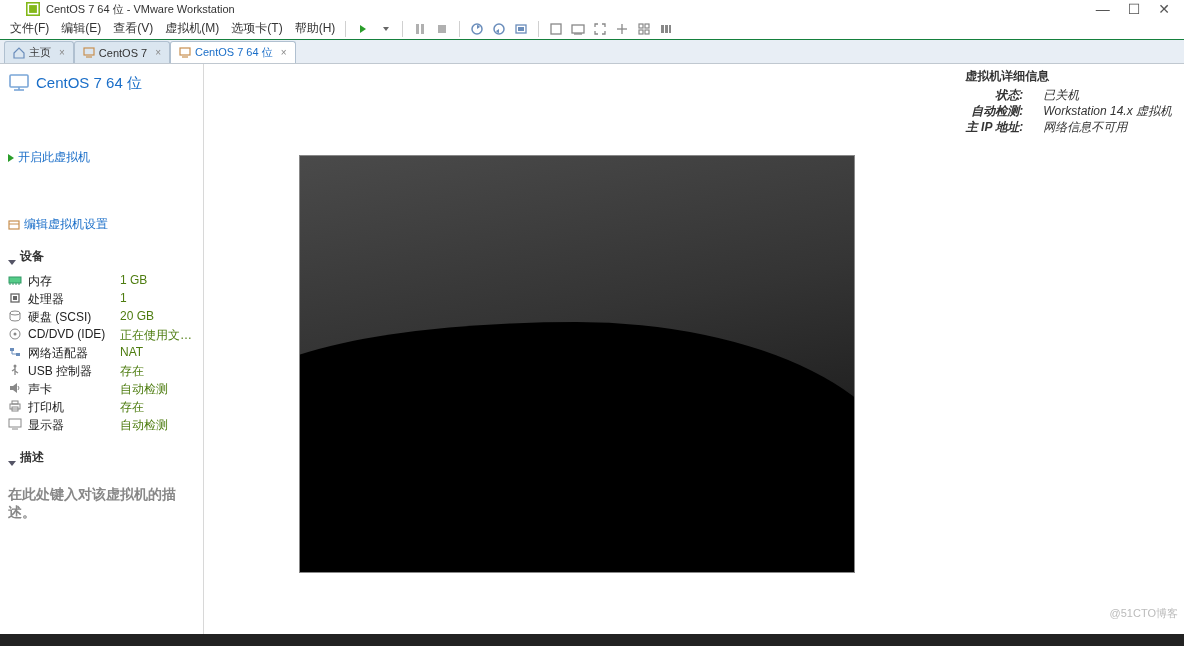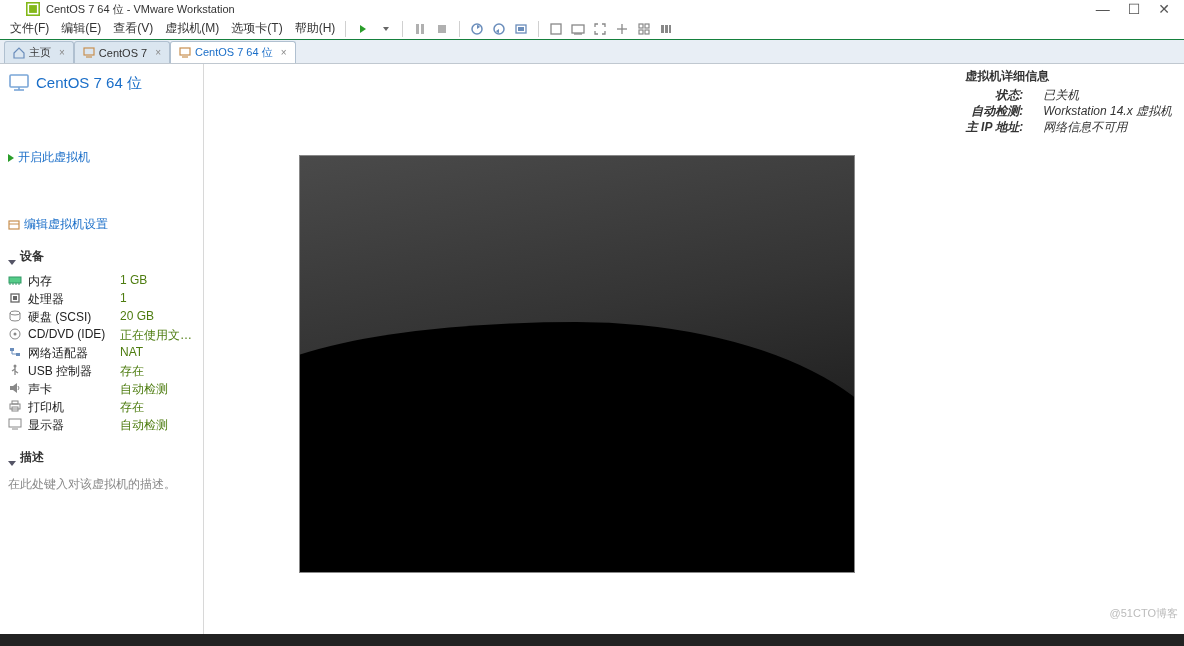--- a/index.html
+++ b/index.html
@@ -26,21 +26,21 @@
   .vm-header-icon { width: 22px; height: 22px; }
   .vm-title { color: #1a6ec8; font-size: 15px; font-weight: 400; }
   .action-link { color: #1a6ec8; font-size: 12px; display: flex; align-items: center; gap: 4px; padding: 1px 0; cursor: pointer; margin-top: 44px; }
   .section-header { display: flex; align-items: flex-end; gap: 4px; margin-top: 10px; color: #333; font-weight: bold; font-size: 12px; }
   .section-header .triangle { width: 0; height: 0; border-left: 4px solid transparent; border-right: 4px solid transparent; border-top: 5px solid #556; }
   .device-list { margin-top: 4px; }
   .device-row { display: flex; align-items: flex-start; height: 18px; gap: 6px; cursor: pointer; }
   .device-row .dicon { width: 14px; height: 14px; flex-shrink: 0; }
   .device-row .dlabel { flex: 0 0 86px; white-space: nowrap; overflow: hidden; text-overflow: ellipsis; }
   .device-row .dval { color: #4d7c0f; white-space: nowrap; overflow: hidden; text-overflow: ellipsis; }
-  .desc-text { color: #888; font-size: 12px; margin-top: 6px; }
+  .desc-text { color: #888; font-size: 14px; margin-top: 16px; font-weight: bold; }
   .main { flex: 1; display: flex; flex-direction: row; position: relative; }
   .preview-area { flex: 1; display: flex; align-items: center; justify-content: center; padding-top: 30px; }
   .vm-screen { width: 556px; height: 418px; background: linear-gradient(170deg, #4a4a4a 0%, #343434 40%, #0b0b0b 100%); border: 1px solid #888; position: relative; overflow: hidden; }
   .vm-screen::after { content: ""; position: absolute; left: -10%; right: -10%; top: 40%; bottom: -20%; background: #000; border-radius: 50% 50% 0 0 / 22% 50% 0 0; }
   .details-block { padding: 4px 12px 10px 12px; font-size: 12px; }
   .details-header { display: flex; align-items: center; gap: 4px; color: #333; font-weight: bold; margin-bottom: 2px; }
   .details-row { display: flex; gap: 20px; line-height: 16px; font-style: italic; }
   .details-row .dlbl { text-align: right; min-width: 62px; font-weight: bold; color: #333; }
   .details-row .dv { color: #333; }
   .bottom-strip { position: absolute; left: 0; right: 0; bottom: 0; height: 12px; background: #222; }

